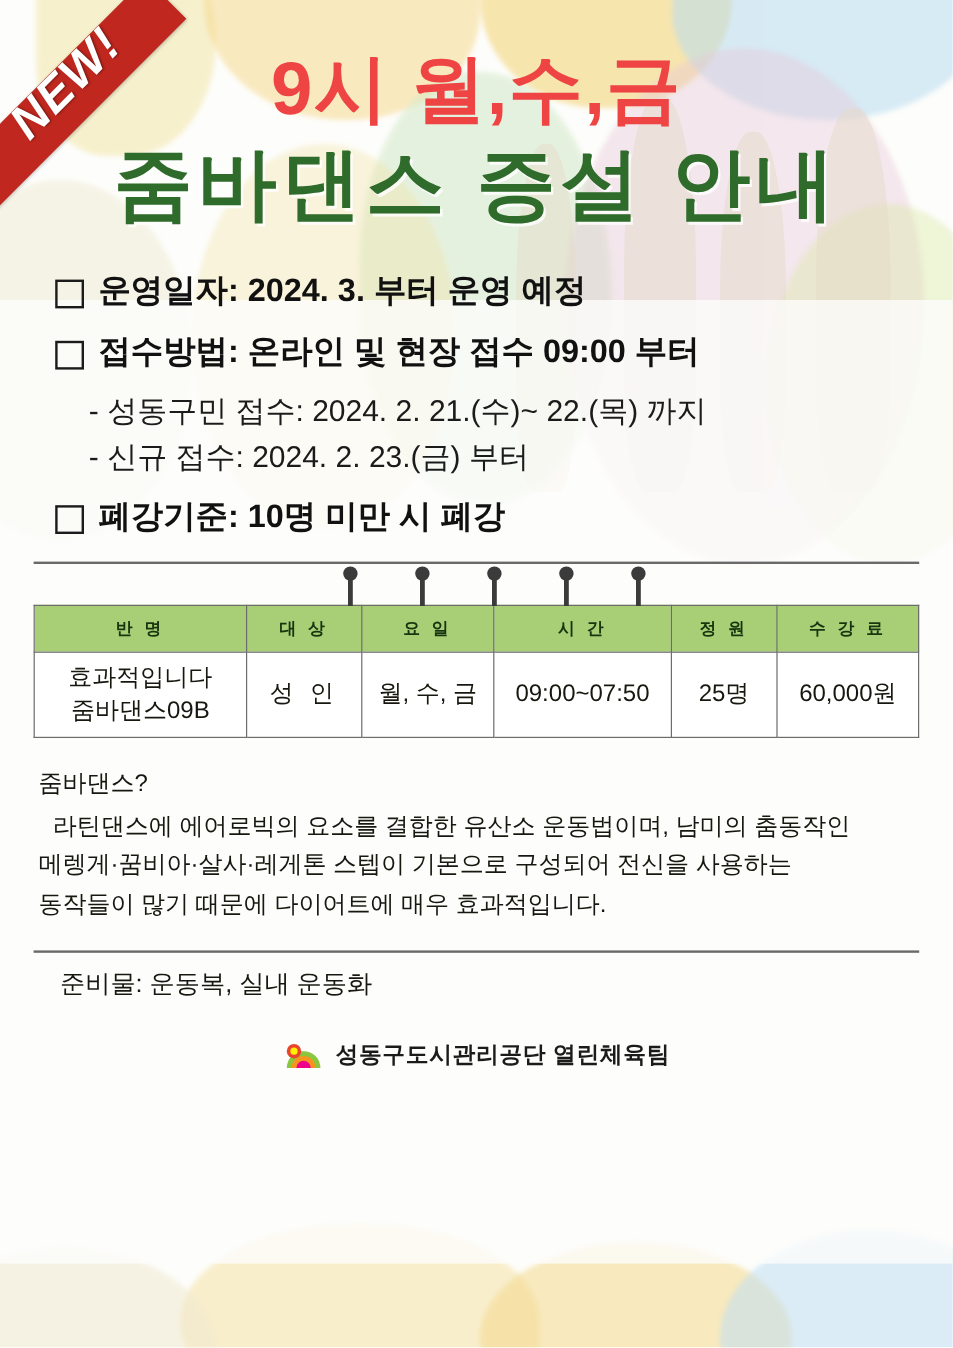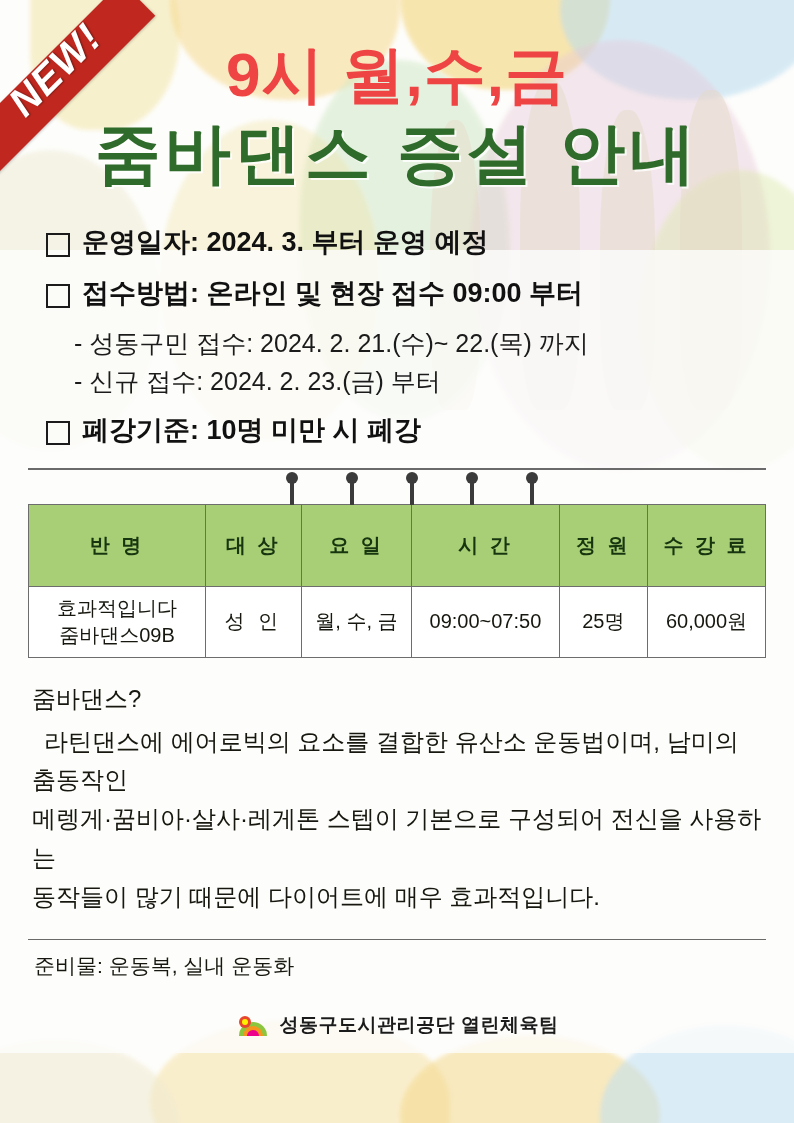--- a/index.html
+++ b/index.html
@@ -188,55 +188,55 @@
   
   table.schedule {
     width: calc(100% - 12px);
     margin: 0 6px;
     border-collapse: collapse;
     background: rgba(255,255,255,.9);
   }
   table.schedule th {
     background: #a9cf76;
     color: #17350f;
-    font-size: 20px;
+    font-size: 14px;
     font-weight: bold;
     letter-spacing: 3px;
-    padding: 27px 4px;
+    padding: 10px 4px;
     border: 1px solid #6d6d6d;
   }
   table.schedule td {
     font-size: 20px;
     color: #17170f;
     text-align: center;
     padding: 8px 4px;
     border: 1px solid #6d6d6d;
     line-height: 1.35;
   }
   .td-name { font-size: 19px; }
   .spaced { letter-spacing: 4px; }
 
   
   .desc {
     margin: 22px 10px 0 10px;
-    font-size: 24px;
+    font-size: 20px;
     color: #17170f;
     line-height: 1.62;
   }
   .desc .q { margin-bottom: 4px; }
   .desc p { margin: 0; }
   .desc .indent { text-indent: 12px; }
 
   .rule {
     margin: 22px 6px 0 6px;
     height: 1.5px;
     background: #6a6a6a;
   }
   .prep {
-    margin: 12px 12px 0 12px;
+    margin: 12px 12px 0 28px;
     font-size: 21px;
     color: #17170f;
   }
 
   
   .footer {
     margin-top: 30px;
     display: flex;
     align-items: center;
     justify-content: center;

